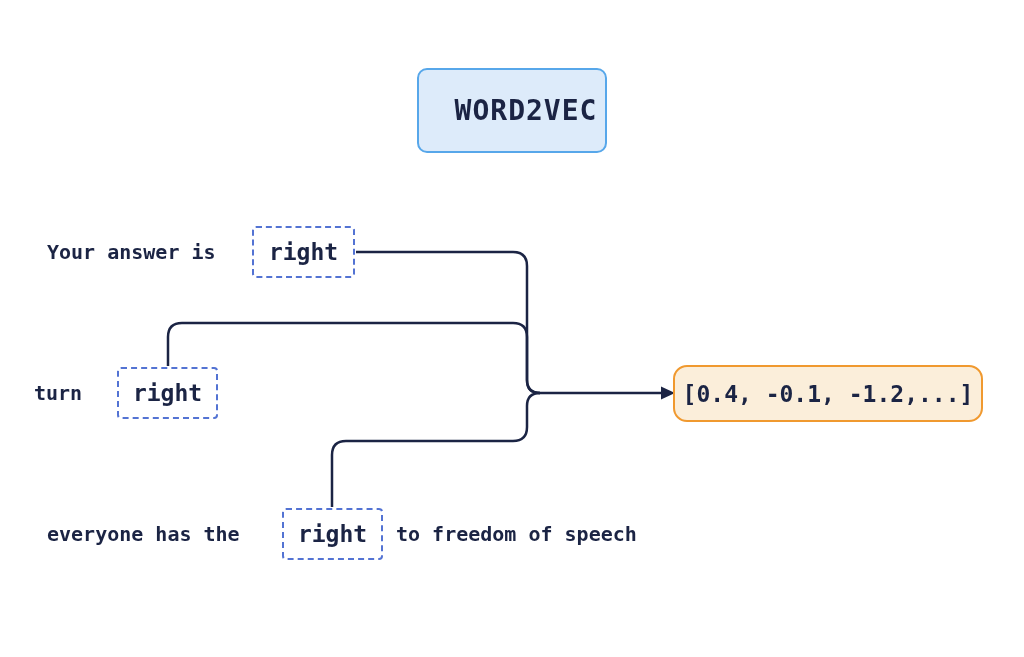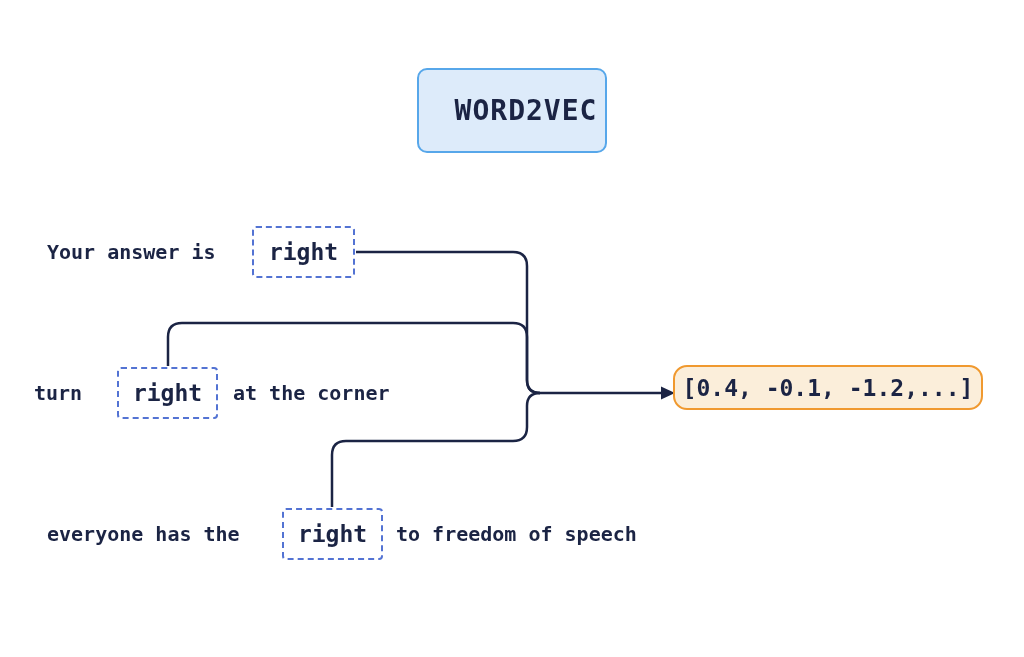--- a/index.html
+++ b/index.html
@@ -68,21 +68,21 @@
     justify-content: center;
     font-size: 23px;
     font-weight: 700;
     background: transparent;
   }
   .vector-box {
     position: absolute;
     left: 673px;
     top: 365px;
     width: 310px;
-    height: 45px;
+    height: 57px;
     box-sizing: border-box;
     background: var(--vector_fill, #fbeeda);
     border: 2px solid var(--vector_border, #f0992f);
     border-radius: 14px;
     display: flex;
     align-items: center;
     justify-content: center;
     font-size: 23px;
     font-weight: 600;
     white-space: pre;
@@ -107,21 +107,20 @@
 
   <div class="frag" style="left:47px; top:226px;">Your answer is</div>
   <div class="word-box" style="left:252px; top:226px; width:103px;">
     <span>right</span>
   </div>
 
   <div class="frag" style="left:34px; top:367px;">turn</div>
   <div class="word-box" style="left:117px; top:367px; width:101px;">
     <span>right</span>
   </div>
-  <div class="frag" style="left:233px; top:367px;">at the corner</div>
 
   <div class="frag" style="left:47px; top:508px;">everyone has the</div>
   <div class="word-box" style="left:282px; top:508px; width:101px;">
     <span>right</span>
   </div>
   <div class="frag" style="left:396px; top:508px;">to freedom of speech</div>
 
   <div class="vector-box">
     <span>[0.4, -0.1, -1.2,...]</span>
   </div>

